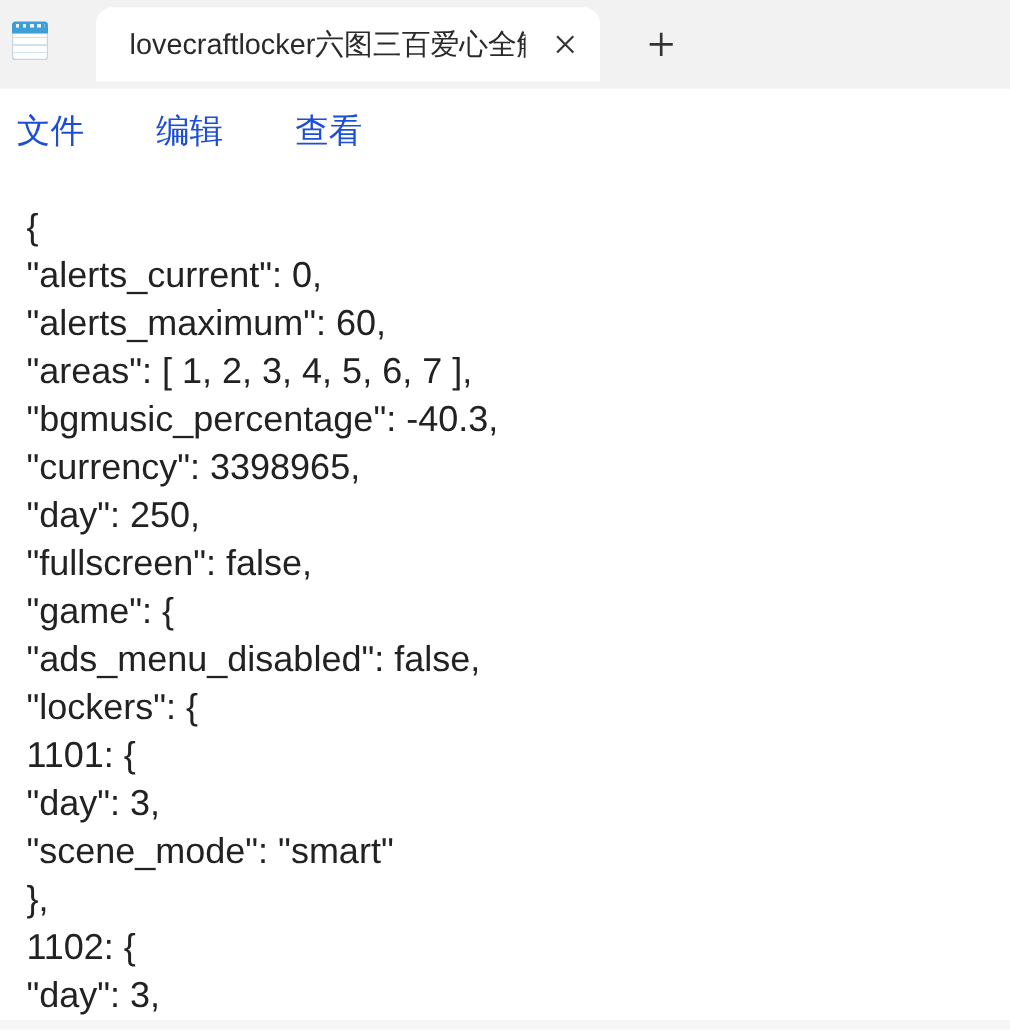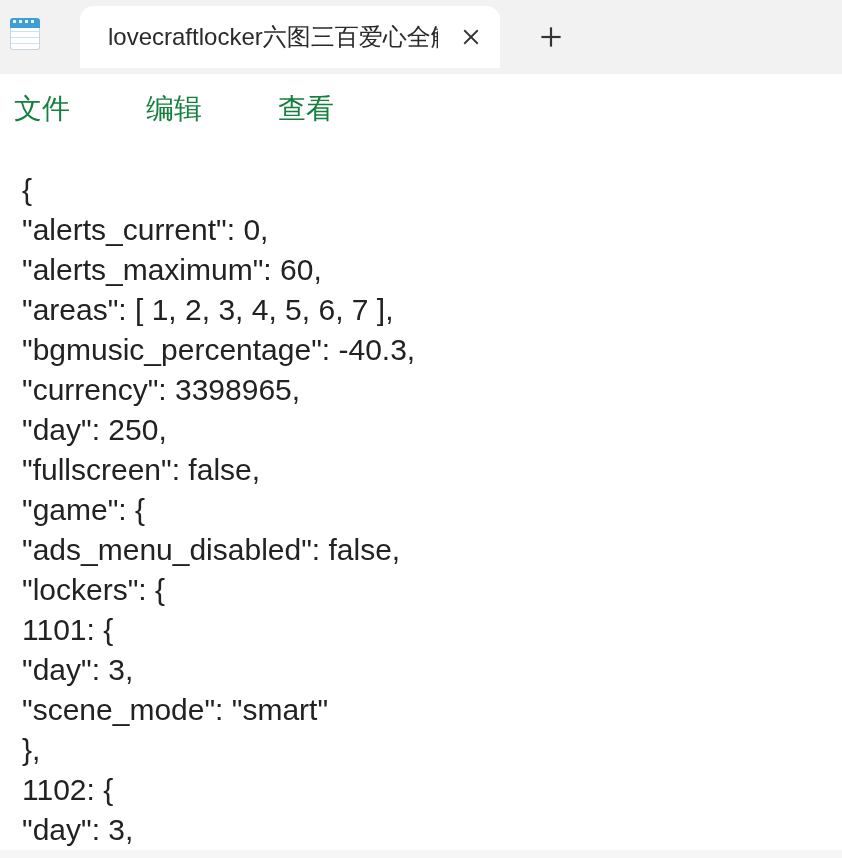--- a/index.html
+++ b/index.html
@@ -91,24 +91,24 @@
       align-items: center;
       justify-content: center;
       color: #444;
       font-size: 30px;
       cursor: pointer;
       border-radius: 6px;
     }
     .new-tab svg { width: 22px; height: 22px; }
     .menubar {
       display: flex;
-      gap: 76px;
+      gap: 60px;
       padding: 16px 14px 22px 14px;
       font-size: 28px;
-      color: #15803d;
+      color: #1d4ed8;
       background: #fff;
     }
     .menubar .menu-item { cursor: pointer; }
     .editor {
       background: #fff;
       padding: 20px 22px 0 22px;
       font-size: 30px;
       line-height: 40px;
       font-family: "Segoe UI", "Microsoft YaHei", Tahoma, sans-serif;
       color: #222;

